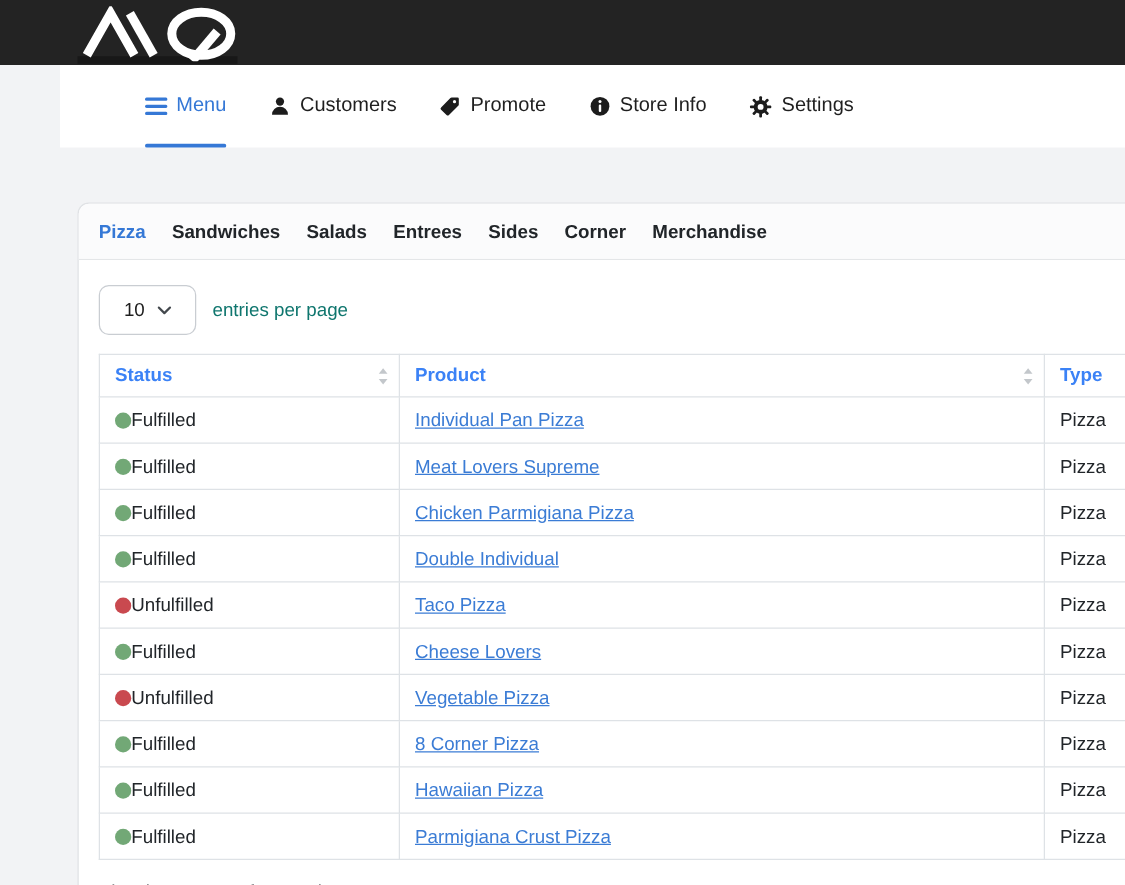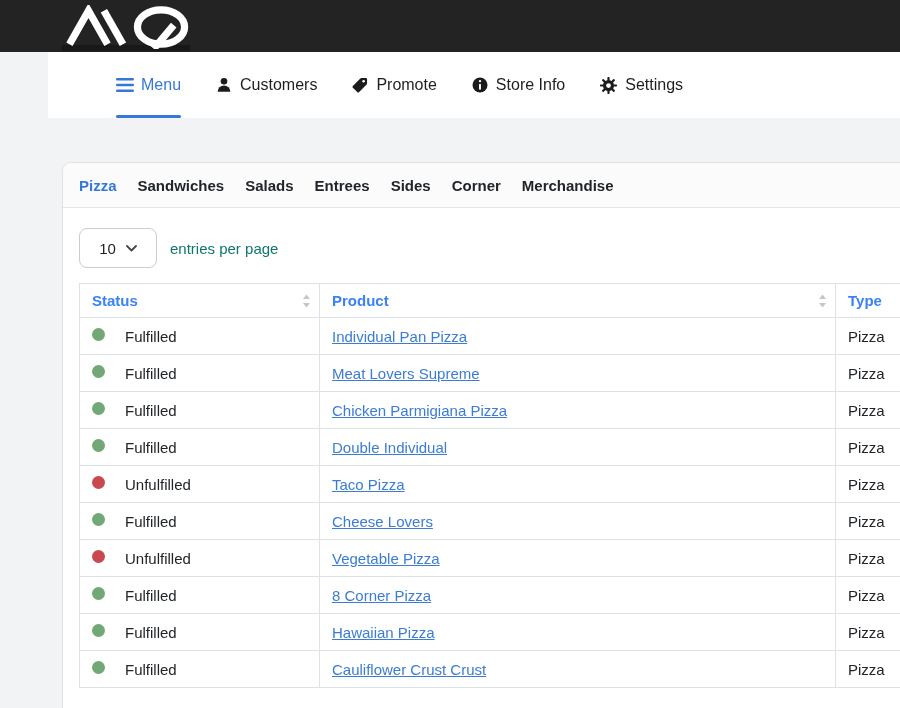--- a/index.html
+++ b/index.html
@@ -37,21 +37,21 @@
                       gap:10px; font-size:15px; color:#1f1f1f; cursor:pointer; }
   .entries-label { font-size:15px; color:#0f766e; }
 
   table.data { border-collapse:collapse; width:828px; table-layout:fixed; }
   table.data th, table.data td { border:1px solid #dee2e6; text-align:left; vertical-align:middle; }
   table.data th { font-size:15px; font-weight:700; color:#3b82f6; padding:7px 12px; height:34px;
                   position:relative; cursor:pointer; }
   table.data td { font-size:15px; color:#212529; padding:8px 12px; height:37px; }
   .col-status { width:240px; } .col-product { width:516px; } .col-type { width:72px; }
   .sort-icon { position:absolute; right:8px; top:50%; transform:translateY(-50%); line-height:0; }
-  .status-cell { display:flex; gap:20px; }
+  .status-cell { display:flex; align-items:center; gap:0; }
   .dot { width:13px; height:13px; border-radius:50%; flex:0 0 auto; }
   a.product-link { color:#3b7cd5; text-decoration:underline; }
   .summary { margin-top:17px; font-size:15px; color:#2b2f33; }
 </style>
 </head>
 <body>
 
 <div class="screen">
 
   <div class="topbar">
@@ -265,21 +265,21 @@
               <td><a class="product-link" href="#">Hawaiian Pizza</a></td>
               <td><span>Pizza</span></td>
             </tr>
             <tr>
               <td>
                 <div class="status-cell">
                   <span class="dot" style="background: rgb(114, 168, 118);"></span>
                   <span>Fulfilled</span>
                 </div>
               </td>
-              <td><a class="product-link" href="#">Cauliflower Crust Crust</a></td>
+              <td><a class="product-link" href="#">Parmigiana Crust Pizza</a></td>
               <td><span>Pizza</span></td>
             </tr>
           </tbody>
       </table>
 
       <div class="summary">Showing 1 to 10 of 20 entries</div>
     </div>
   </div>
 
 </div>

